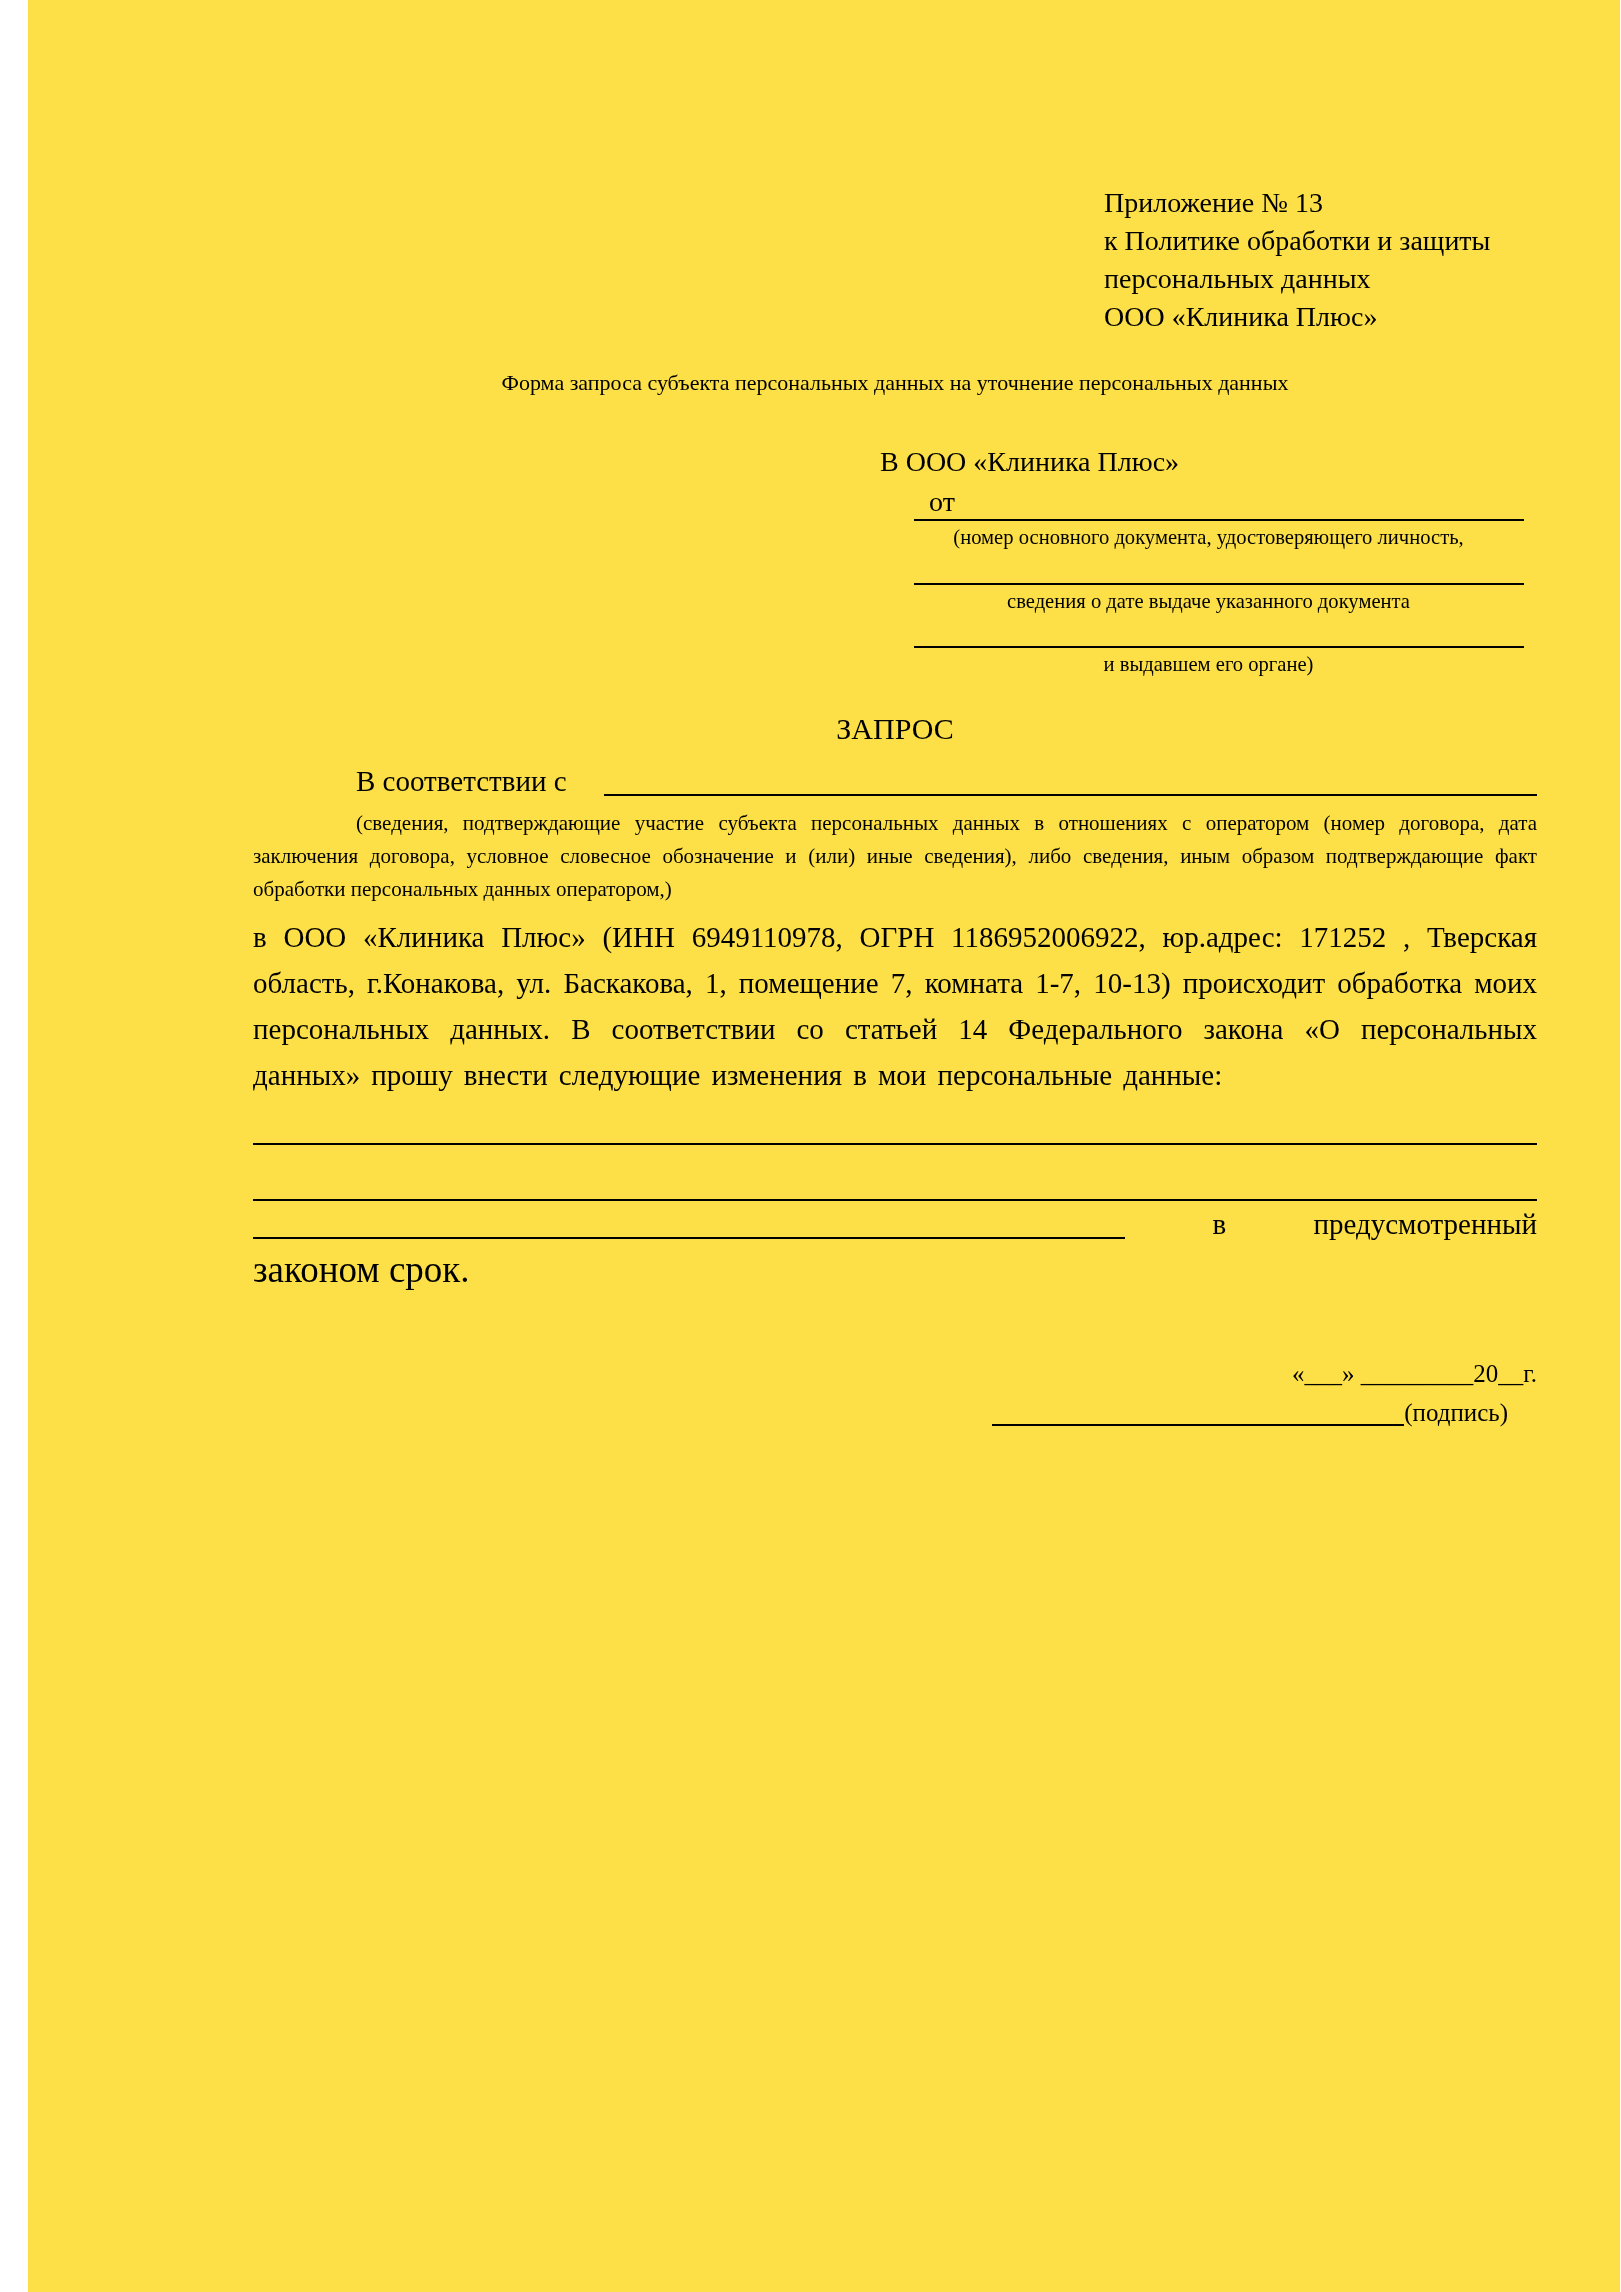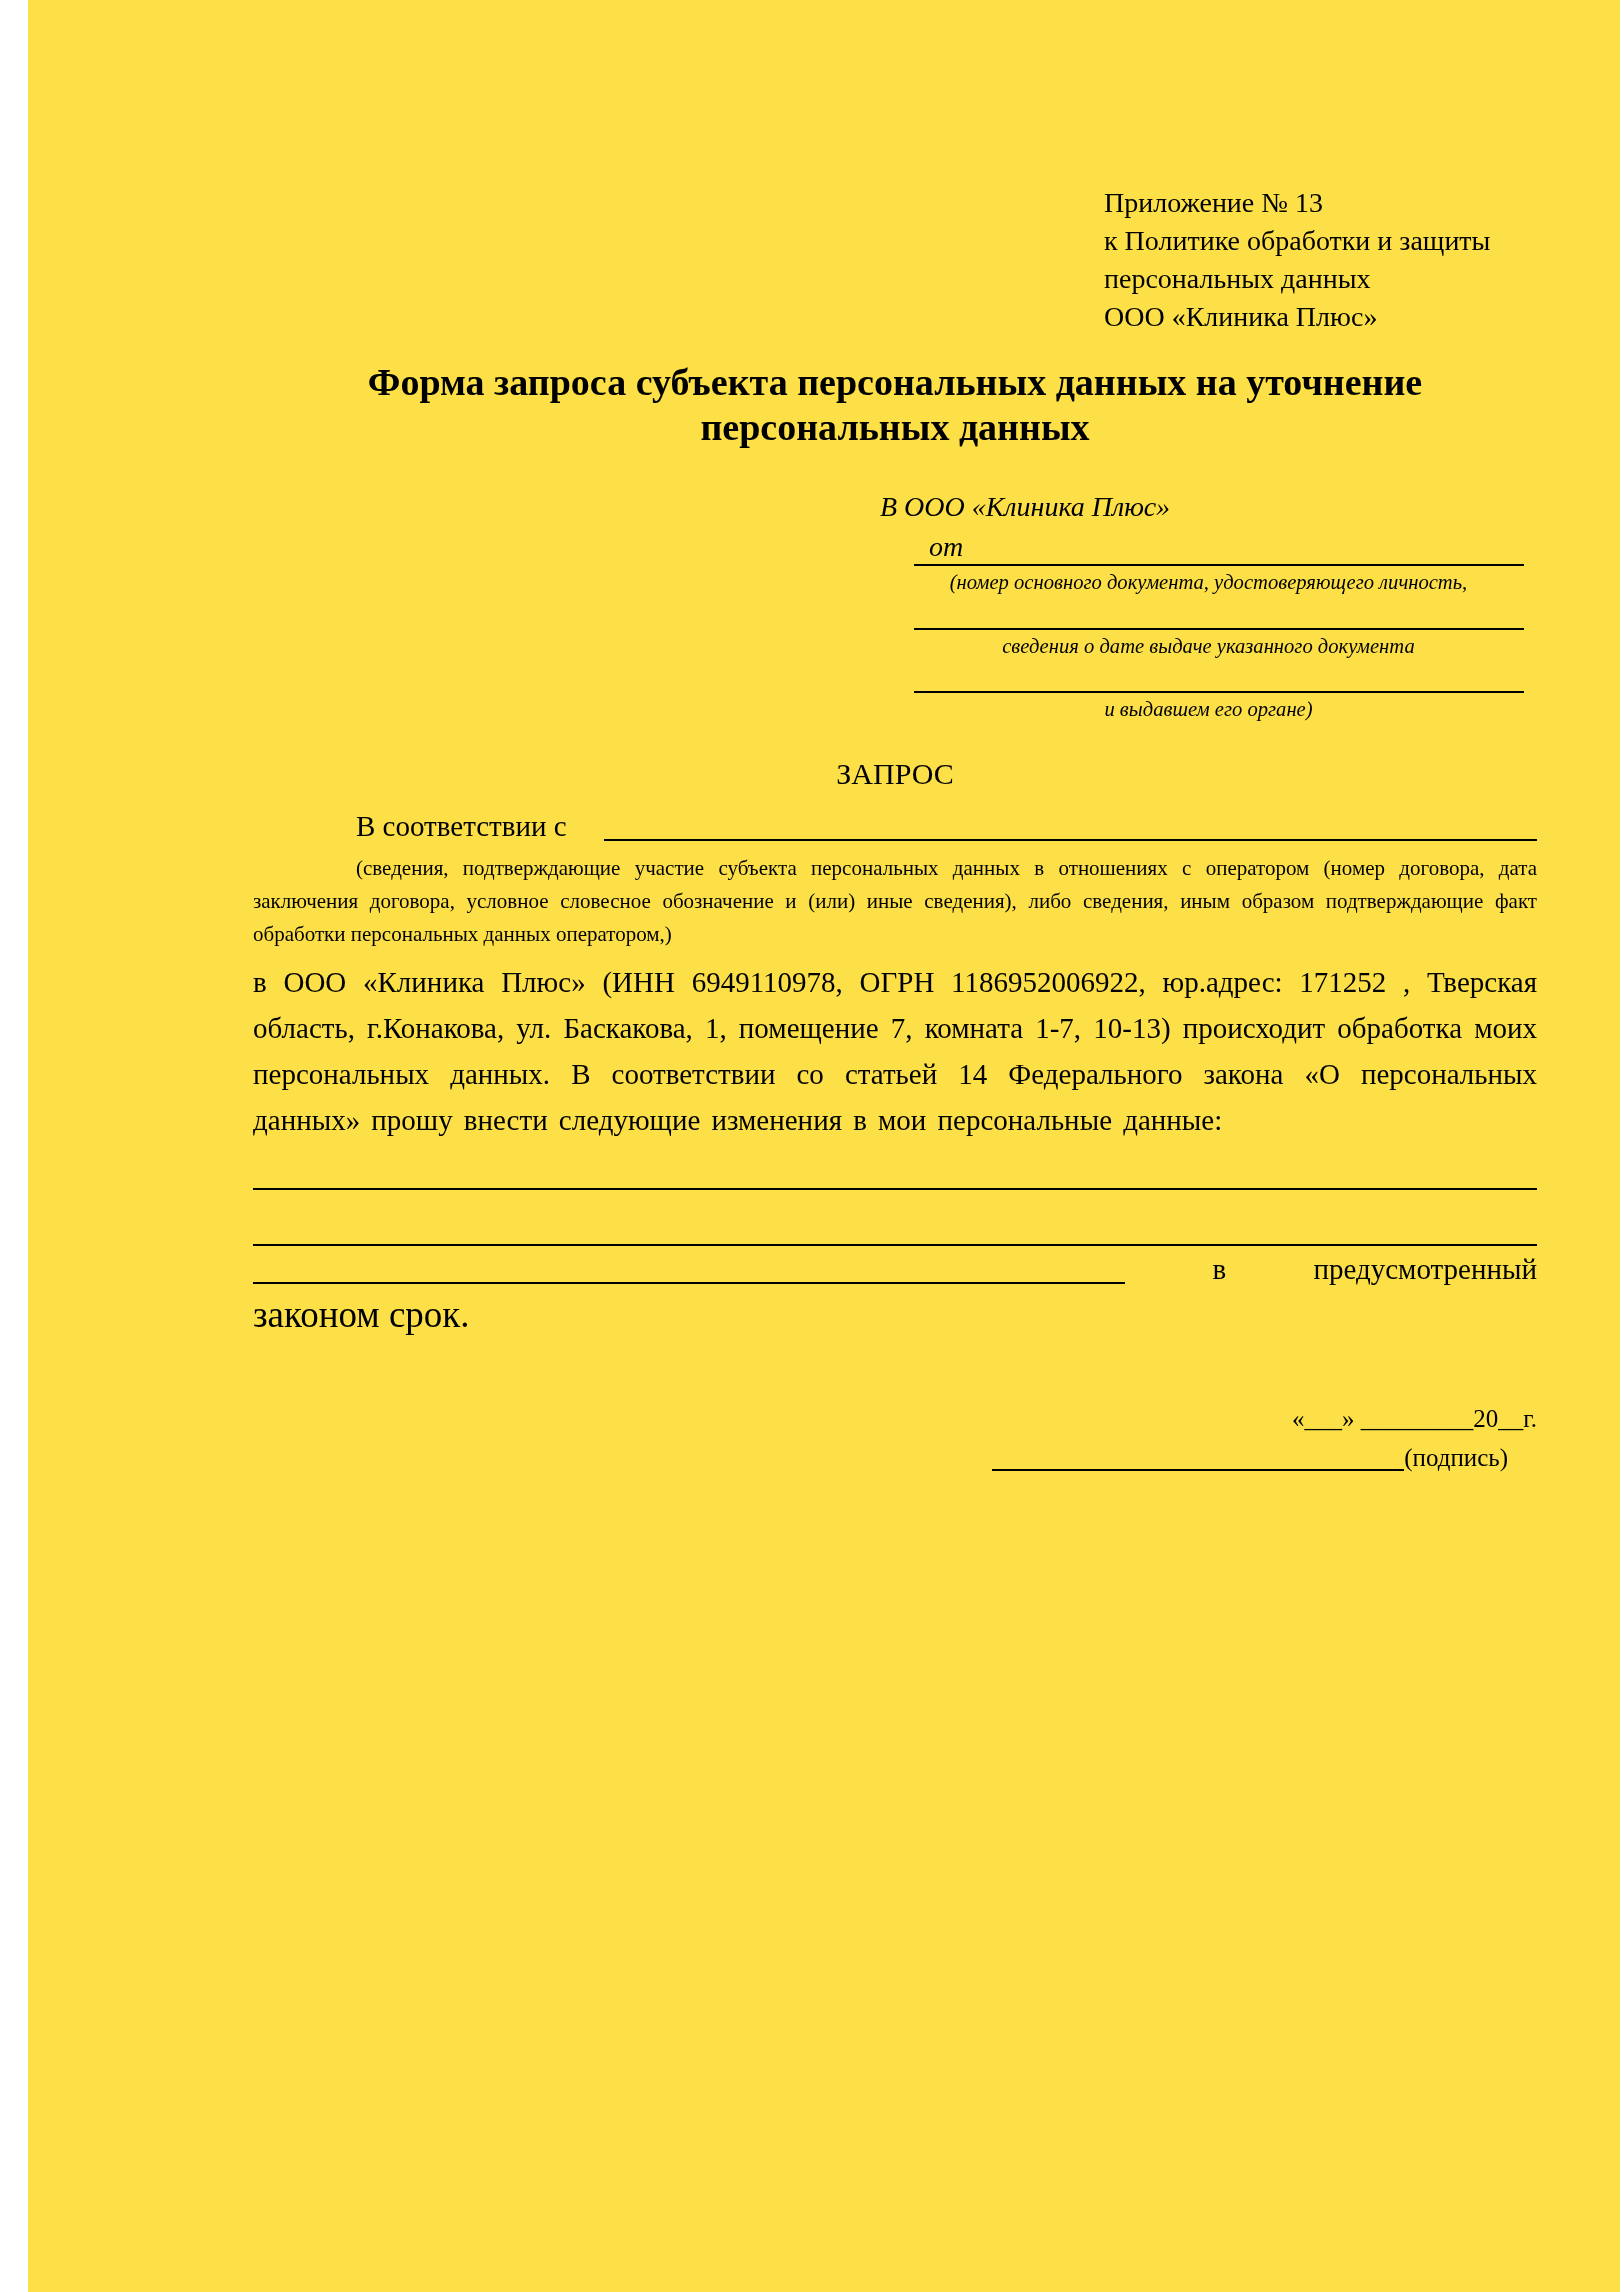--- a/index.html
+++ b/index.html
@@ -24,33 +24,32 @@
   
   .doc-header {
     margin-left: 851px;
     font-size: 28px;
     line-height: 38px;
   }
 
   
   .doc-title {
     margin-top: 23.5px;
-    font-size: 38px;
-    font-weight: bold;
+    font-size: 22px;
+    font-weight: normal;
     line-height: 45px;
     text-align: center;
   }
 
   
   .addressee {
     margin-top: 39px;
     margin-left: 627px;
     width: 657px;
     font-size: 28px;
-    font-style: italic;
   }
   .addr-to { line-height: 35px; }
   .addr-from { margin-left: 49px; margin-top: 5.9px; line-height: 35px; }
   .field { margin-top: 0; }
   .field .uline {
     margin-left: 34px;
     width: 610px;
     height: 0;
     border-bottom: 2.9px solid #000;
   }

